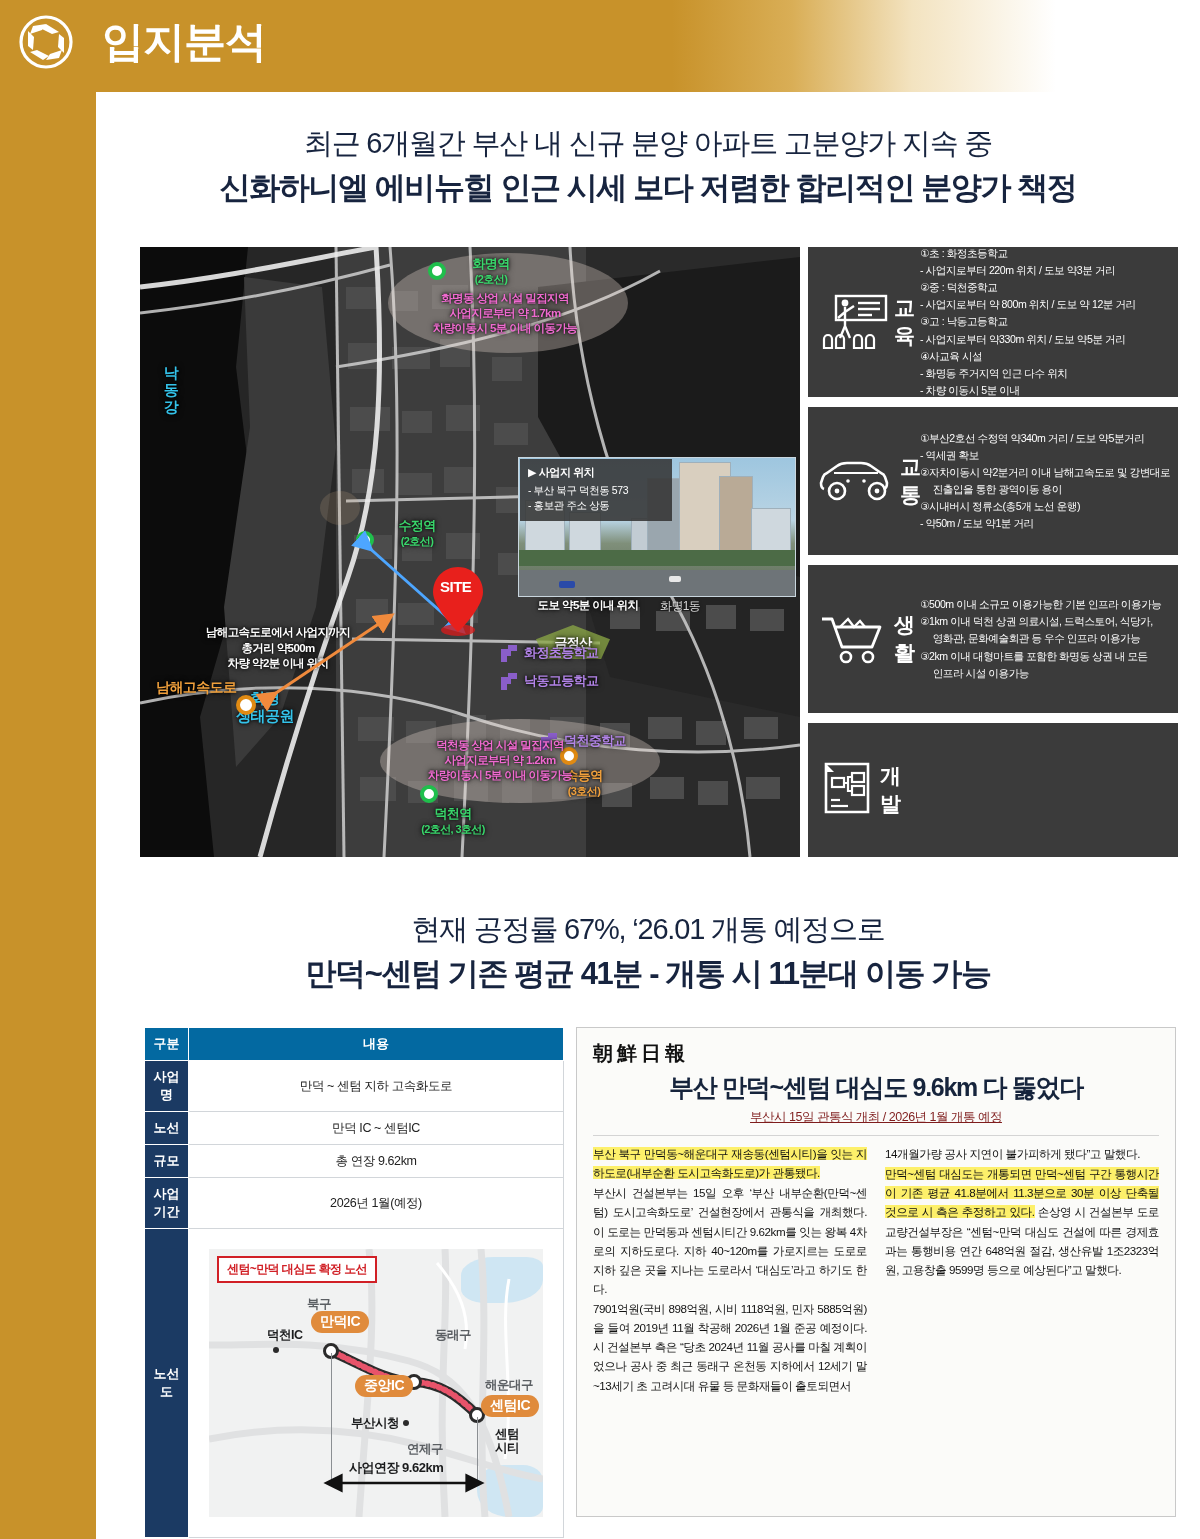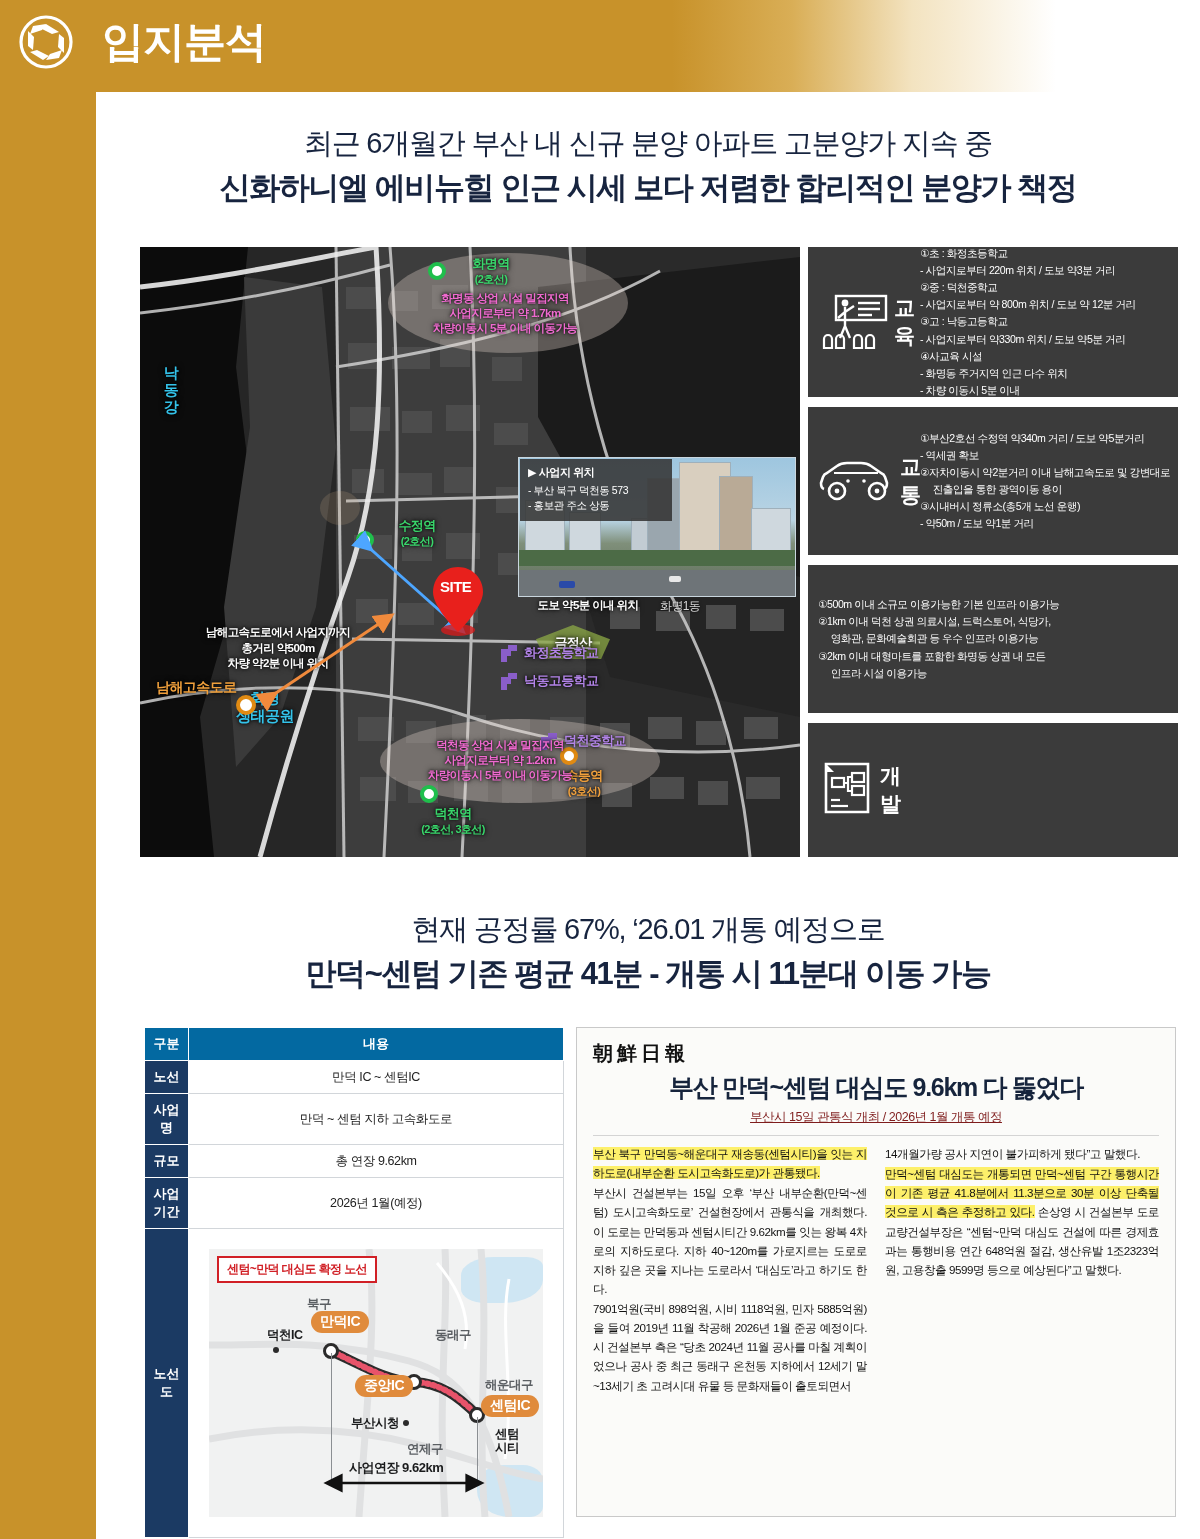--- a/index.html
+++ b/index.html
@@ -412,20 +412,31 @@
         <div>①부산2호선 수정역 약340m 거리 / 도보 약5분거리</div>
           <div> - 역세권 확보</div>
         <div>②자차이동시 약2분거리 이내 남해고속도로 및 강변대로</div>
           <div>　 진출입을 통한 광역이동 용이</div>
         <div>③시내버시 정류소(총5개 노선 운행)</div>
           <div> - 약50m / 도보 약1분 거리</div>
       </div>
     </div>
 
     <div class="infobox ib3">
+      <div class="ib-icon">
+        <span>
+          <svg width="72" height="56" viewBox="0 0 72 56">
+            <path d="M4 8 h10 l10 28 h30 l8 -20 h-44" fill="none" stroke="#fff" stroke-width="2.8" stroke-linejoin="round"></path>
+            <path d="M22 16 l8 -8 l6 8 l6 -6 l5 6" fill="none" stroke="#fff" stroke-width="2.4"></path>
+            <circle cx="28" cy="46" r="5" fill="none" stroke="#fff" stroke-width="2.6"></circle>
+            <circle cx="50" cy="46" r="5" fill="none" stroke="#fff" stroke-width="2.6"></circle>
+          </svg>
+        </span>
+        <span class="ib-name">생활</span>
+      </div>
       <div class="ib-body">
         <div>①500m 이내 소규모 이용가능한 기본 인프라 이용가능</div>
           <div>②1km 이내 덕천 상권 의료시설, 드럭스토어, 식당가,</div>
         <div>　 영화관, 문화예술회관 등 우수 인프라 이용가능</div>
           <div>③2km 이내 대형마트를 포함한 화명동 상권 내 모든</div>
         <div>　 인프라 시설 이용가능</div>
       </div>
     </div>
 
     <div class="infobox ib4">
@@ -454,26 +465,26 @@
     <div class="tblwrap">
       <table class="spec">
         <thead>
           <tr>
             <th>구분</th>
             <th>내용</th>
           </tr>
         </thead>
         <tbody>
           <tr>
+            <th>사업명</th>
+            <td>만덕 ~ 센텀 지하 고속화도로</td>
+          </tr>
+          <tr>
             <th>노선</th>
             <td>만덕 IC ~ 센텀IC</td>
-          </tr>
-          <tr>
-            <th>사업명</th>
-            <td>만덕 ~ 센텀 지하 고속화도로</td>
           </tr>
           <tr>
             <th>규모</th>
             <td>총 연장 9.62km</td>
           </tr>
           <tr>
             <th>사업기간</th>
             <td>2026년 1월(예정)</td>
           </tr>
           <tr>

